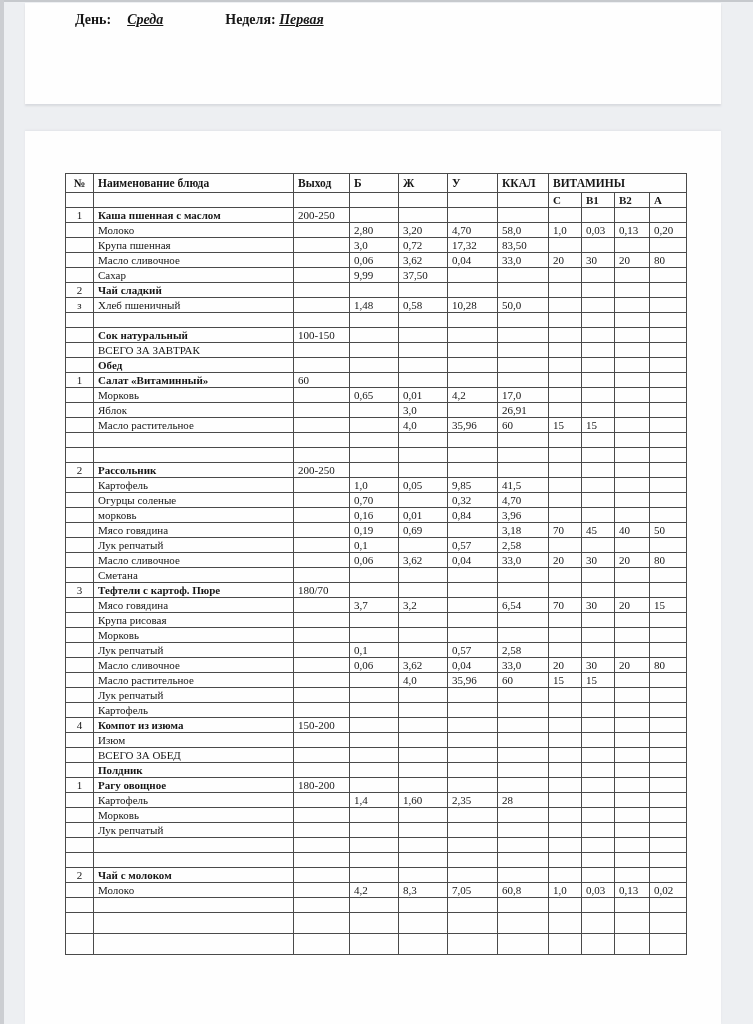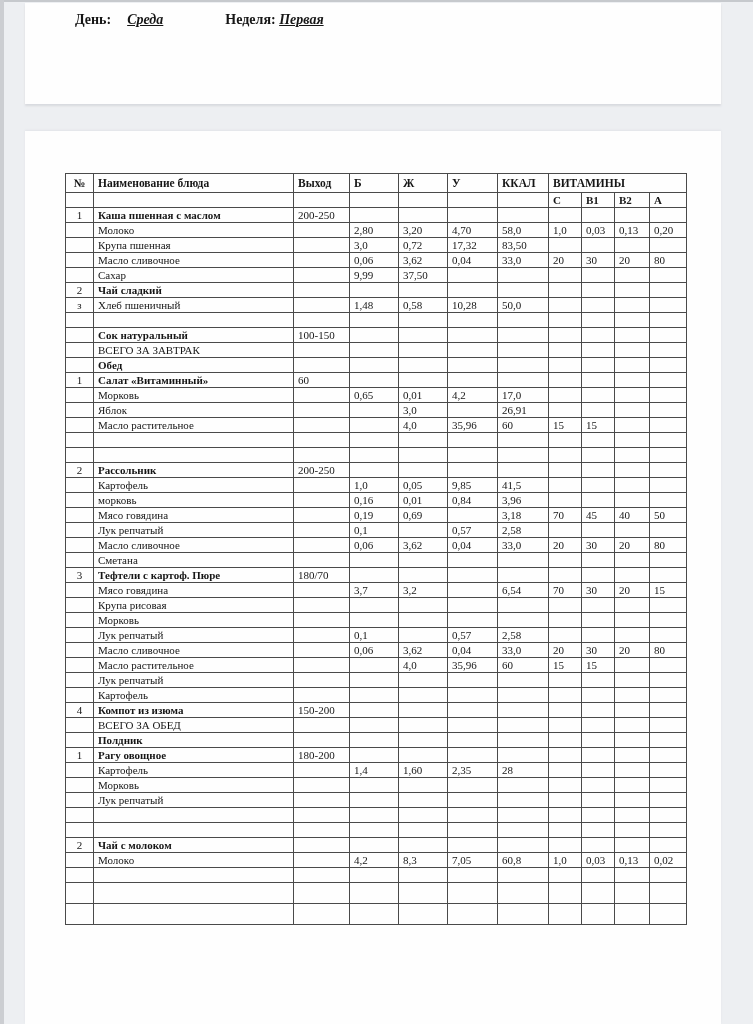--- a/index.html
+++ b/index.html
@@ -368,20 +368,33 @@
           <td>0,05</td>
           <td>9,85</td>
           <td>41,5</td>
           <td></td>
           <td></td>
           <td></td>
           <td></td>
         </tr>
         <tr>
           <td class="c-num"></td>
+          <td>Огурцы соленые</td>
+          <td></td>
+          <td>0,70</td>
+          <td></td>
+          <td>0,32</td>
+          <td>4,70</td>
+          <td></td>
+          <td></td>
+          <td></td>
+          <td></td>
+        </tr>
+        <tr>
+          <td class="c-num"></td>
           <td>морковь</td>
           <td></td>
           <td>0,16</td>
           <td>0,01</td>
           <td>0,84</td>
           <td>3,96</td>
           <td></td>
           <td></td>
           <td></td>
           <td></td>
@@ -563,20 +576,33 @@
           <td></td>
           <td></td>
           <td></td>
           <td></td>
           <td></td>
           <td></td>
           <td></td>
         </tr>
         <tr>
           <td class="c-num"></td>
+          <td>Изюм</td>
+          <td></td>
+          <td></td>
+          <td></td>
+          <td></td>
+          <td></td>
+          <td></td>
+          <td></td>
+          <td></td>
+          <td></td>
+        </tr>
+        <tr>
+          <td class="c-num"></td>
           <td>ВСЕГО ЗА ОБЕД</td>
           <td></td>
           <td></td>
           <td></td>
           <td></td>
           <td></td>
           <td></td>
           <td></td>
           <td></td>
           <td></td>

